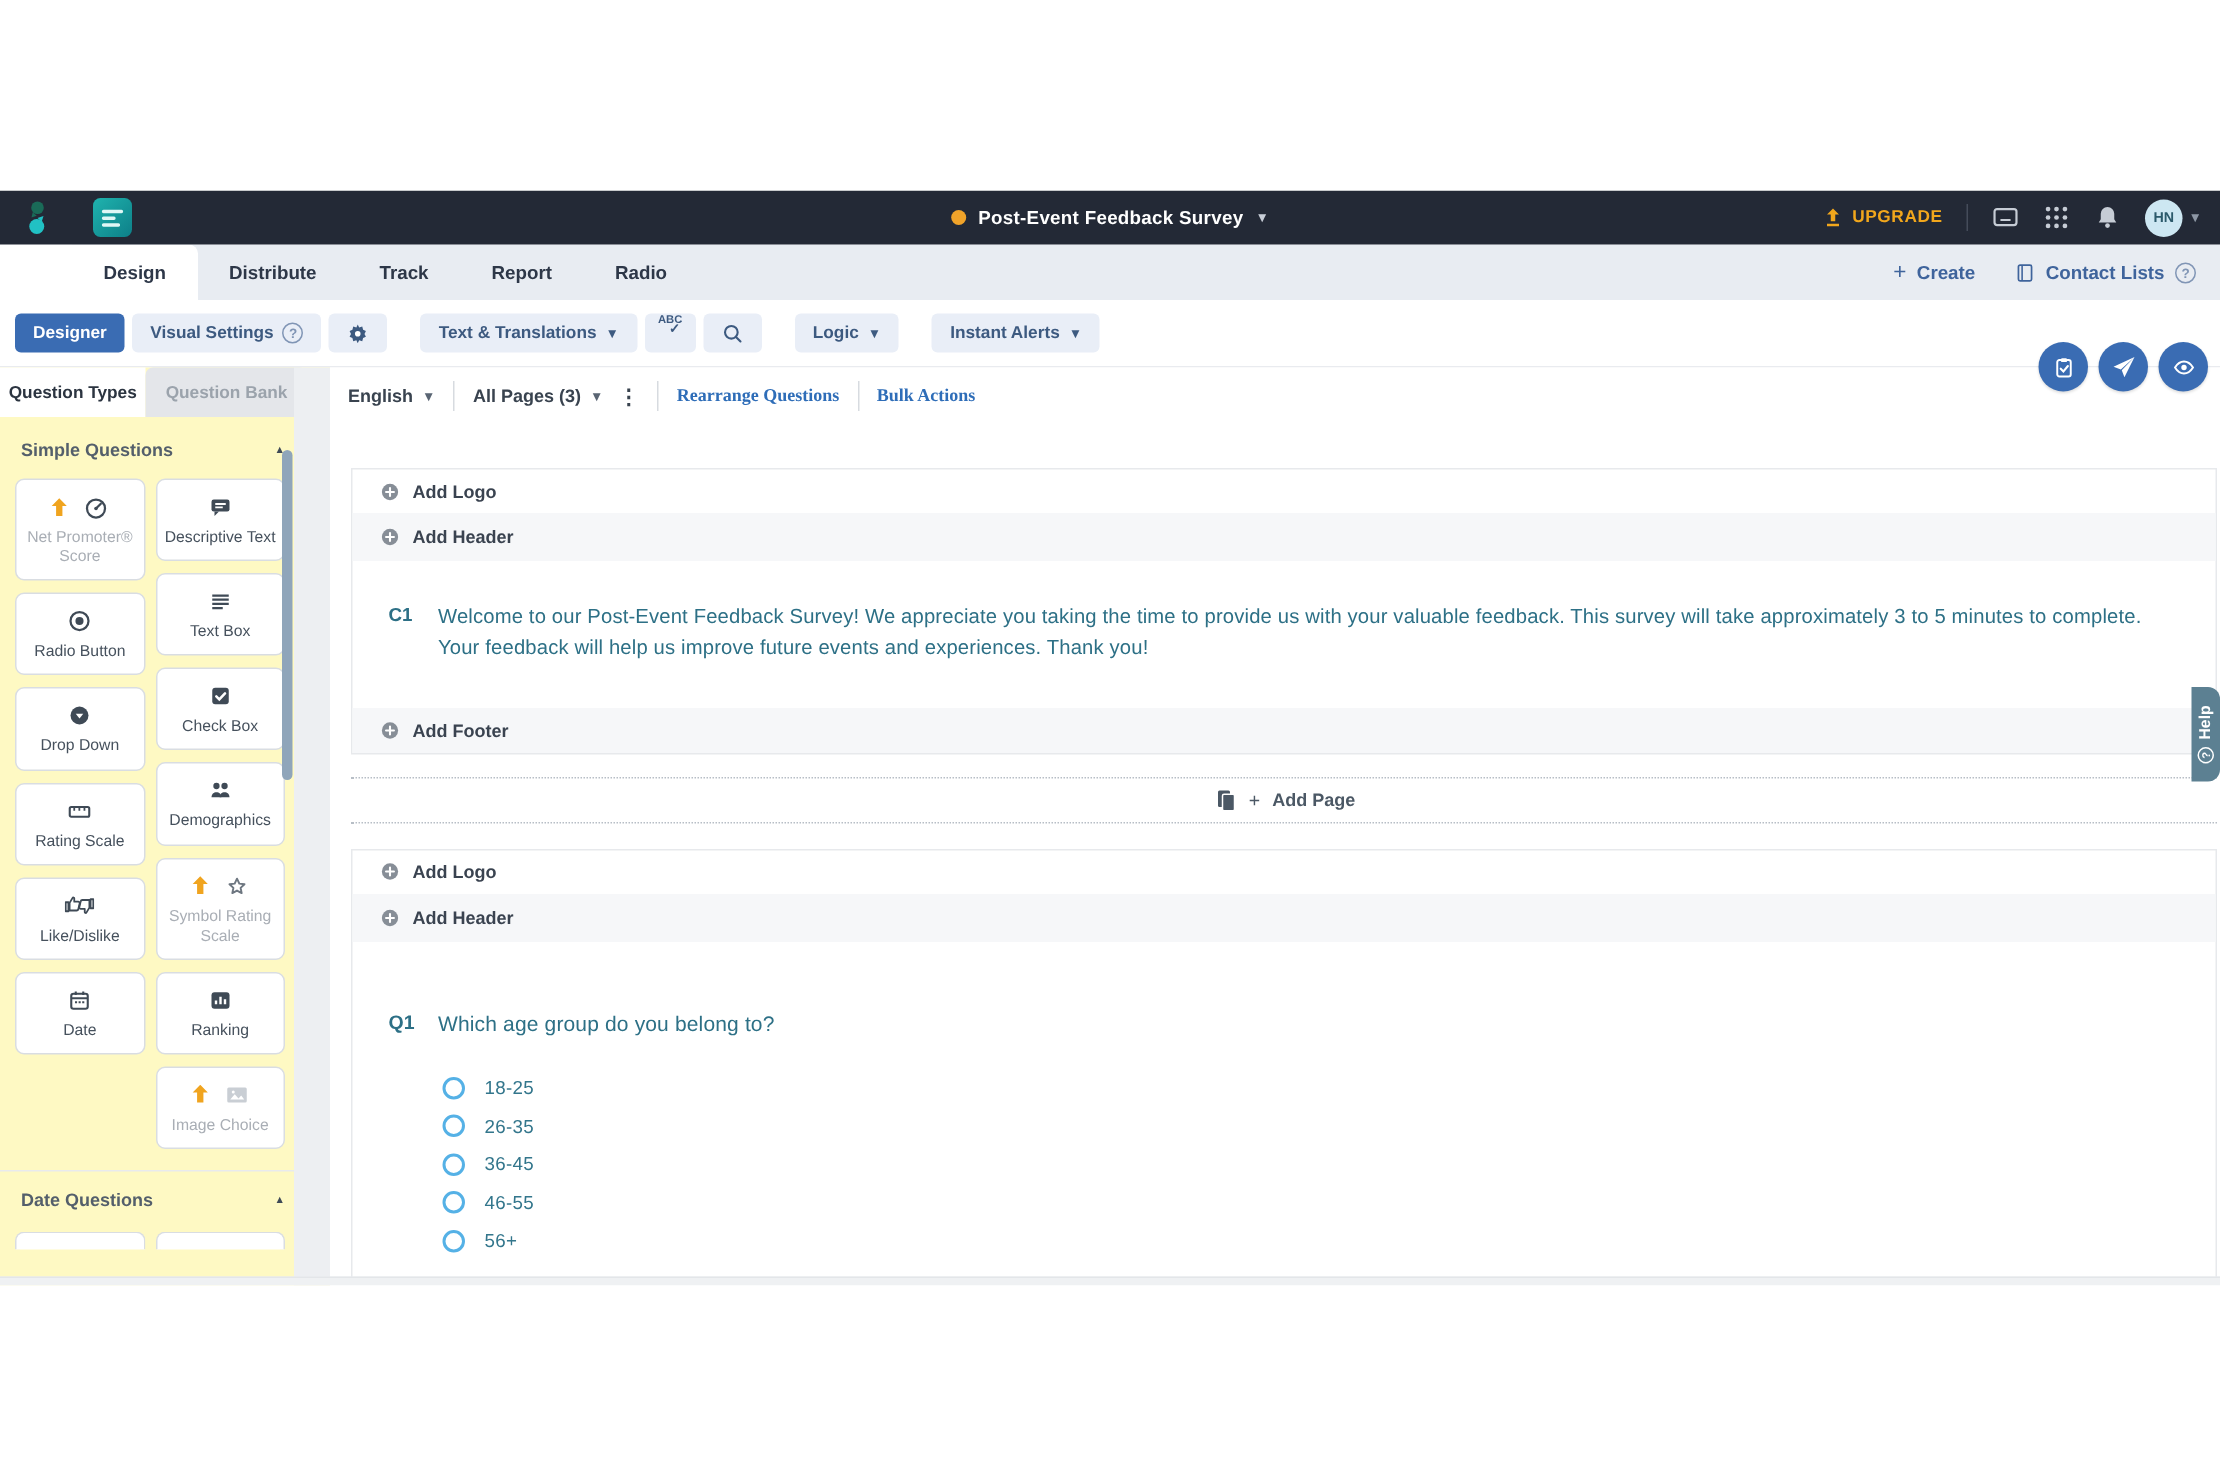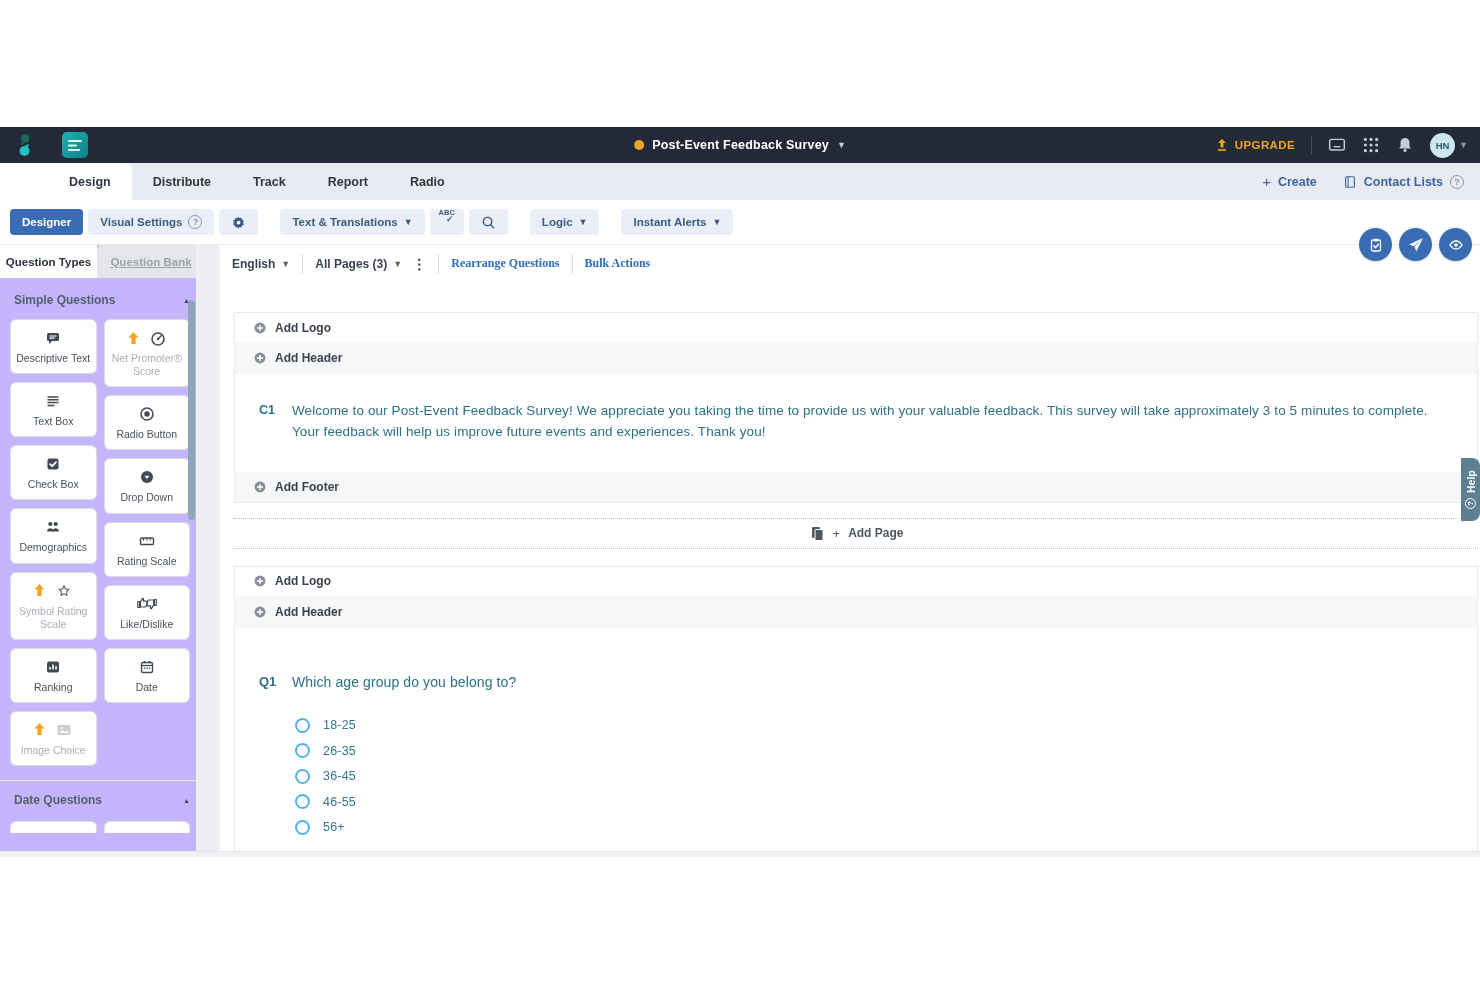--- a/index.html
+++ b/index.html
@@ -35,27 +35,27 @@
   .tool-btn { height:26px; padding:0 12px; border-radius:4px; background:#e9eef7; color:#3d5a80; font-size:11.5px; font-weight:700; display:flex; align-items:center; gap:6px; cursor:pointer; }
   .tool-btn.primary { background:#3a6cb3; color:#fff; }
   .tool-btn .caret { color:#3d5a80; }
   .tool-gap { width:12px; }
   .abc-box { flex-direction:column; gap:0; line-height:1; padding:0 9px; }
   .abc-top { font-size:7.5px; font-weight:700; }
   .abc-check { font-size:9px; margin-top:-2px; margin-left:6px; }
 
   
   .bodyrow { display:flex; height:612px; }
-  .sidebar { width:220px; position:relative; background:#c4b5fd; flex:none; }
+  .sidebar { width:220px; position:relative; background:#fef9c3; flex:none; }
   .side-gutter { position:absolute; top:0; right:0; width:24px; height:100%; background:#edeff2; }
   .scroll-thumb { position:absolute; right:25px; top:55px; width:7px; height:220px; border-radius:4px; background:#8fa5ba; }
   .side-tabs { display:flex; height:33px; }
   .side-tab { display:flex; align-items:center; justify-content:center; font-size:11.5px; font-weight:700; cursor:pointer; }
   .side-tab.active { width:97px; background:#fff; color:#2b3440; }
-  .side-tab.inactive { width:108px; background:#e4e6ea; color:#9ba3ac; border-radius:5px 5px 0 0;text-decoration:underline; }
+  .side-tab.inactive { width:108px; background:#e4e6ea; color:#9ba3ac; border-radius:5px 5px 0 0; }
   .side-section { display:flex; align-items:center; justify-content:space-between; padding:15px 30px 10px 14px; font-size:12px; font-weight:700; color:#545f6b; }
   .sec-caret { font-size:7px; color:#3f4a56; cursor:pointer; }
   .cards { display:flex; gap:7px; padding:2px 30px 0 10px; }
   .cards .col { flex:1; display:flex; flex-direction:column; gap:8px; }
   .card { background:#fff; border:1px solid #d9dde2; border-radius:6px; padding:10px 3px 8px; display:flex; flex-direction:column; align-items:center; gap:6px; cursor:pointer; }
   .card-icon { display:flex; align-items:center; justify-content:center; gap:11px; height:16px; }
   .card-label { font-size:10.5px; font-weight:500; color:#46515d; text-align:center; line-height:1.25; }
   .card.premium .card-label { color:#a9aeb5; }
   .ic16 { width:16px; height:16px; } .ic20 { width:20px; height:15px; } .ic-prem { width:11px; height:13px; }
   .side-divider { height:1px; background:#e8eaed; margin:14px 24px 0 0; }
@@ -357,134 +357,134 @@
         <div class="side-tab inactive">
             <span>Question Bank</span>
           </div>
       </div>
       <div class="side-section">
         <span>Simple Questions</span>
         <span class="sec-caret">▲</span>
       </div>
       <div class="cards">
         <div class="col">
-          <div class="card">
-            <div class="card-icon">
-                <svg class="ic16">
-                  <use href="#i-desc"></use>
-                </svg>
-              </div>
-            <div class="card-label">Descriptive Text</div>
-          </div>
-          <div class="card">
-            <div class="card-icon">
-                <svg class="ic16">
-                  <use href="#i-textbox"></use>
-                </svg>
-              </div>
-            <div class="card-label">Text Box</div>
-          </div>
-          <div class="card">
-            <div class="card-icon">
-                <svg class="ic16">
-                  <use href="#i-check"></use>
-                </svg>
-              </div>
-            <div class="card-label">Check Box</div>
-          </div>
-          <div class="card">
-            <div class="card-icon">
-                <svg class="ic16">
-                  <use href="#i-demo"></use>
-                </svg>
-              </div>
-            <div class="card-label">Demographics</div>
-          </div>
           <div class="card premium">
             <div class="card-icon">
                 <svg class="ic-prem">
                   <use href="#i-prem"></use>
                 </svg>
                 <svg class="ic16">
-                  <use href="#i-star"></use>
-                </svg>
-              </div>
-            <div class="card-label">Symbol Rating Scale</div>
-          </div>
-          <div class="card">
-            <div class="card-icon">
-                <svg class="ic16">
-                  <use href="#i-rank"></use>
-                </svg>
-              </div>
-            <div class="card-label">Ranking</div>
+                  <use href="#i-nps"></use>
+                </svg>
+              </div>
+            <div class="card-label">Net Promoter® Score</div>
+          </div>
+          <div class="card">
+            <div class="card-icon">
+                <svg class="ic16">
+                  <use href="#i-radio"></use>
+                </svg>
+              </div>
+            <div class="card-label">Radio Button</div>
+          </div>
+          <div class="card">
+            <div class="card-icon">
+                <svg class="ic16">
+                  <use href="#i-drop"></use>
+                </svg>
+              </div>
+            <div class="card-label">Drop Down</div>
+          </div>
+          <div class="card">
+            <div class="card-icon">
+                <svg class="ic16">
+                  <use href="#i-ruler"></use>
+                </svg>
+              </div>
+            <div class="card-label">Rating Scale</div>
+          </div>
+          <div class="card">
+            <div class="card-icon">
+                <svg class="ic20" viewBox="0 0 20 14">
+                  <use href="#i-thumbs"></use>
+                </svg>
+              </div>
+            <div class="card-label">Like/Dislike</div>
+          </div>
+          <div class="card">
+            <div class="card-icon">
+                <svg class="ic16">
+                  <use href="#i-date"></use>
+                </svg>
+              </div>
+            <div class="card-label">Date</div>
+          </div>
+        </div>
+        <div class="col">
+          <div class="card">
+            <div class="card-icon">
+                <svg class="ic16">
+                  <use href="#i-desc"></use>
+                </svg>
+              </div>
+            <div class="card-label">Descriptive Text</div>
+          </div>
+          <div class="card">
+            <div class="card-icon">
+                <svg class="ic16">
+                  <use href="#i-textbox"></use>
+                </svg>
+              </div>
+            <div class="card-label">Text Box</div>
+          </div>
+          <div class="card">
+            <div class="card-icon">
+                <svg class="ic16">
+                  <use href="#i-check"></use>
+                </svg>
+              </div>
+            <div class="card-label">Check Box</div>
+          </div>
+          <div class="card">
+            <div class="card-icon">
+                <svg class="ic16">
+                  <use href="#i-demo"></use>
+                </svg>
+              </div>
+            <div class="card-label">Demographics</div>
           </div>
           <div class="card premium">
             <div class="card-icon">
                 <svg class="ic-prem">
                   <use href="#i-prem"></use>
                 </svg>
                 <svg class="ic16">
-                  <use href="#i-img"></use>
-                </svg>
-              </div>
-            <div class="card-label">Image Choice</div>
-          </div>
-        </div>
-        <div class="col">
+                  <use href="#i-star"></use>
+                </svg>
+              </div>
+            <div class="card-label">Symbol Rating Scale</div>
+          </div>
+          <div class="card">
+            <div class="card-icon">
+                <svg class="ic16">
+                  <use href="#i-rank"></use>
+                </svg>
+              </div>
+            <div class="card-label">Ranking</div>
+          </div>
           <div class="card premium">
             <div class="card-icon">
                 <svg class="ic-prem">
                   <use href="#i-prem"></use>
                 </svg>
                 <svg class="ic16">
-                  <use href="#i-nps"></use>
-                </svg>
-              </div>
-            <div class="card-label">Net Promoter® Score</div>
-          </div>
-          <div class="card">
-            <div class="card-icon">
-                <svg class="ic16">
-                  <use href="#i-radio"></use>
-                </svg>
-              </div>
-            <div class="card-label">Radio Button</div>
-          </div>
-          <div class="card">
-            <div class="card-icon">
-                <svg class="ic16">
-                  <use href="#i-drop"></use>
-                </svg>
-              </div>
-            <div class="card-label">Drop Down</div>
-          </div>
-          <div class="card">
-            <div class="card-icon">
-                <svg class="ic16">
-                  <use href="#i-ruler"></use>
-                </svg>
-              </div>
-            <div class="card-label">Rating Scale</div>
-          </div>
-          <div class="card">
-            <div class="card-icon">
-                <svg class="ic20" viewBox="0 0 20 14">
-                  <use href="#i-thumbs"></use>
-                </svg>
-              </div>
-            <div class="card-label">Like/Dislike</div>
-          </div>
-          <div class="card">
-            <div class="card-icon">
-                <svg class="ic16">
-                  <use href="#i-date"></use>
-                </svg>
-              </div>
-            <div class="card-label">Date</div>
+                  <use href="#i-img"></use>
+                </svg>
+              </div>
+            <div class="card-label">Image Choice</div>
           </div>
         </div>
       </div>
       <div class="side-divider"></div>
       <div class="side-section" style="padding-top:12px">
         <span>Date Questions</span>
         <span class="sec-caret">▲</span>
       </div>
       <div class="stub-row">
           <div class="stub"></div>

